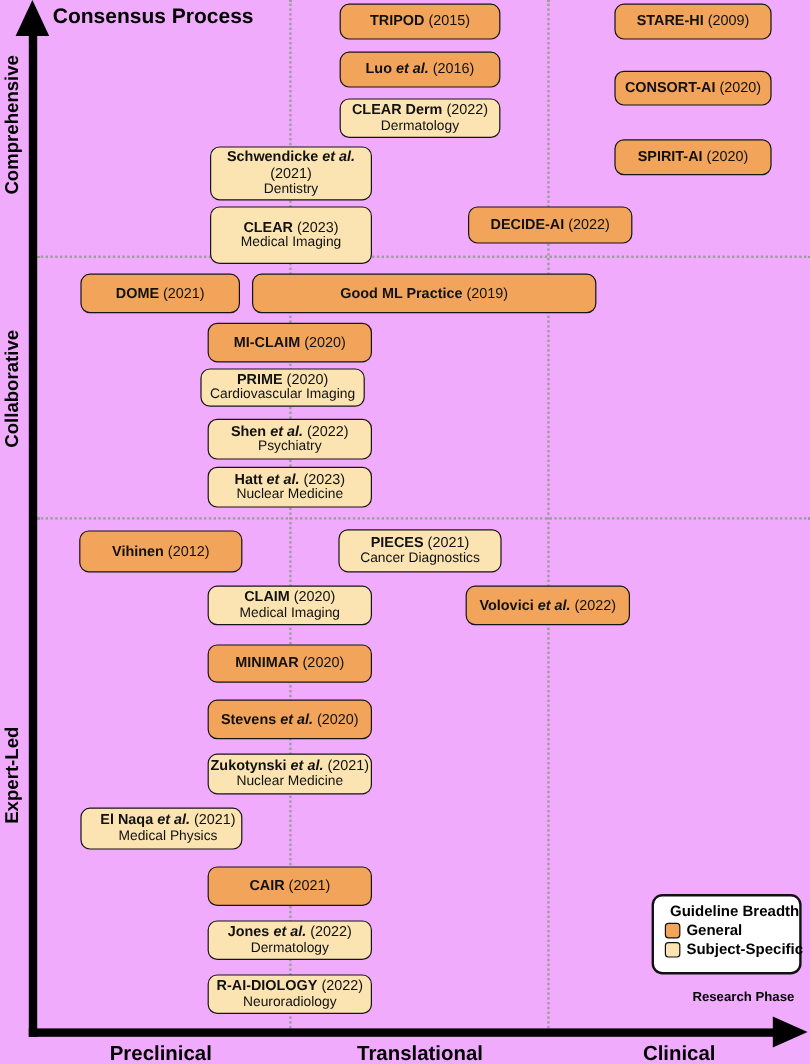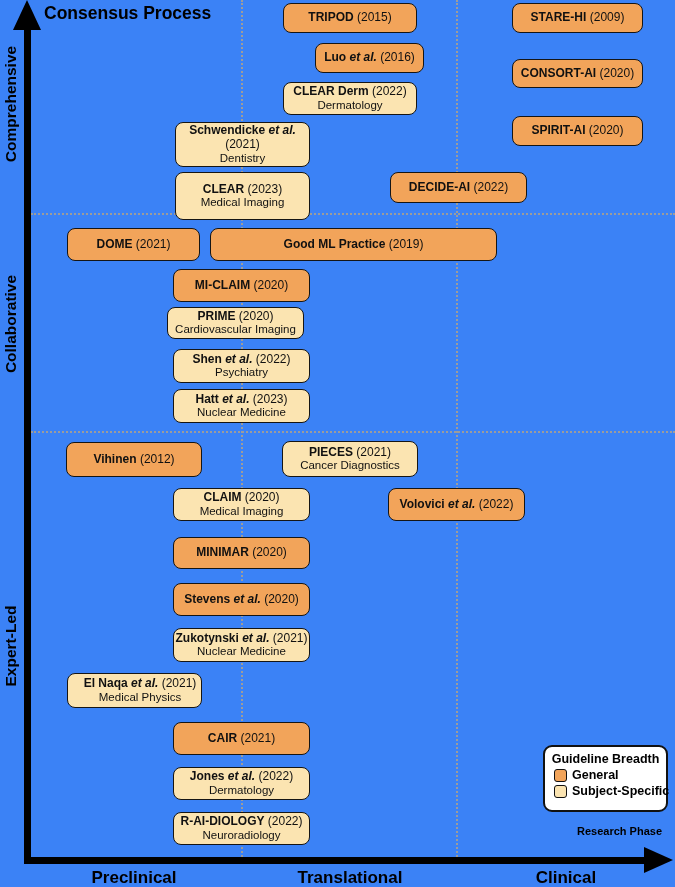--- a/index.html
+++ b/index.html
@@ -1,17 +1,17 @@
 <!DOCTYPE html>
 <html style="--general: #F2A45A; --subject: #FBE4B1;"><head>
 <meta charset="utf-8">
 <style>
   html,body{margin:0;padding:0;background:#ffffff;}
   .canvas{
-    position:relative;width:675px;height:887px;background:#3b82f6;
+    position:relative;width:675px;height:887px;background:#f0abfc;
     font-family:"Liberation Sans",sans-serif;overflow:hidden;
   }
   
   .bar{position:absolute;background:#000;z-index:2;}
   .y-bar{left:24px;top:26px;width:7px;height:838px;}
   .x-bar{left:24px;top:857px;width:622px;height:7px;}
   .y-arrowhead{position:absolute;left:13px;top:0;width:0;height:0;z-index:2;
     border-left:14.5px solid transparent;border-right:14.5px solid transparent;
     border-bottom:30px solid #000;}
   .x-arrowhead{position:absolute;left:644px;top:847px;width:0;height:0;z-index:2;
@@ -37,21 +37,21 @@
   .gbox.general{background:var(--general,#F2A45A);}
   .gbox.subject{background:var(--subject,#FBE4B1);}
   .l1{font-size:12px;white-space:nowrap;color:#111;}
   .nm{font-weight:bold;}
   .et{font-weight:bold;font-style:italic;}
   .yr{font-weight:normal;font-size:12px;color:#111;white-space:nowrap;}
   .sub{font-weight:normal;font-size:11.5px;color:#111;white-space:nowrap;}
   
   .legend{position:absolute;left:543px;top:745px;width:125px;height:67px;box-sizing:border-box;
     background:#fff;border:2px solid #111;border-radius:9px;z-index:4;padding-top:5px;}
-  .legend-title{font-size:12.5px;font-weight:bold;text-align:center;}
+  .legend-title{font-size:12.5px;font-weight:bold;text-align:right;}
   .lrow{display:flex;align-items:center;margin:2px 0 0 9px;}
   .swatch{width:11px;height:11px;border:1.5px solid #111;border-radius:3px;margin-right:5px;flex:none;}
   .swatch.general{background:var(--general,#F2A45A);}
   .swatch.subject{background:var(--subject,#FBE4B1);}
   .lrow-label{font-size:12.5px;font-weight:bold;white-space:nowrap;}
 </style>
 </head>
 <body>
 
 <div class="canvas">
@@ -74,21 +74,21 @@
   <div class="ylab" style="top:646px;">Expert-Led</div>
 
   <div class="xtick" style="left:34px;">Preclinical</div>
   <div class="xtick" style="left:250px;">Translational</div>
   <div class="xtick" style="left:466px;">Clinical</div>
 
   <div>
       <div class="gbox general" style="left: 283px; top: 3px; width: 134px; height: 30px;">
         <div class="l1"><span class="nm">TRIPOD</span><span class="yr">&nbsp;(2015)</span></div>
       </div>
-      <div class="gbox general" style="left: 283px; top: 43px; width: 109px; height: 30px; margin-left: 32px;">
+      <div class="gbox general" style="left: 283px; top: 43px; width: 134px; height: 30px;">
         <div class="l1"><span class="nm">Luo</span><span class="et">&nbsp;et al.</span><span class="yr">&nbsp;(2016)</span></div>
       </div>
       <div class="gbox subject" style="left: 283px; top: 82px; width: 134px; height: 33px;">
         <div class="l1"><span class="nm">CLEAR Derm</span><span class="yr">&nbsp;(2022)</span></div>
         <div class="sub">Dermatology</div>
       </div>
       <div class="gbox general" style="left: 512px; top: 3px; width: 131px; height: 30px;">
         <div class="l1"><span class="nm">STARE-HI</span><span class="yr">&nbsp;(2009)</span></div>
       </div>
       <div class="gbox general" style="left: 512px; top: 59px; width: 131px; height: 29px;">

